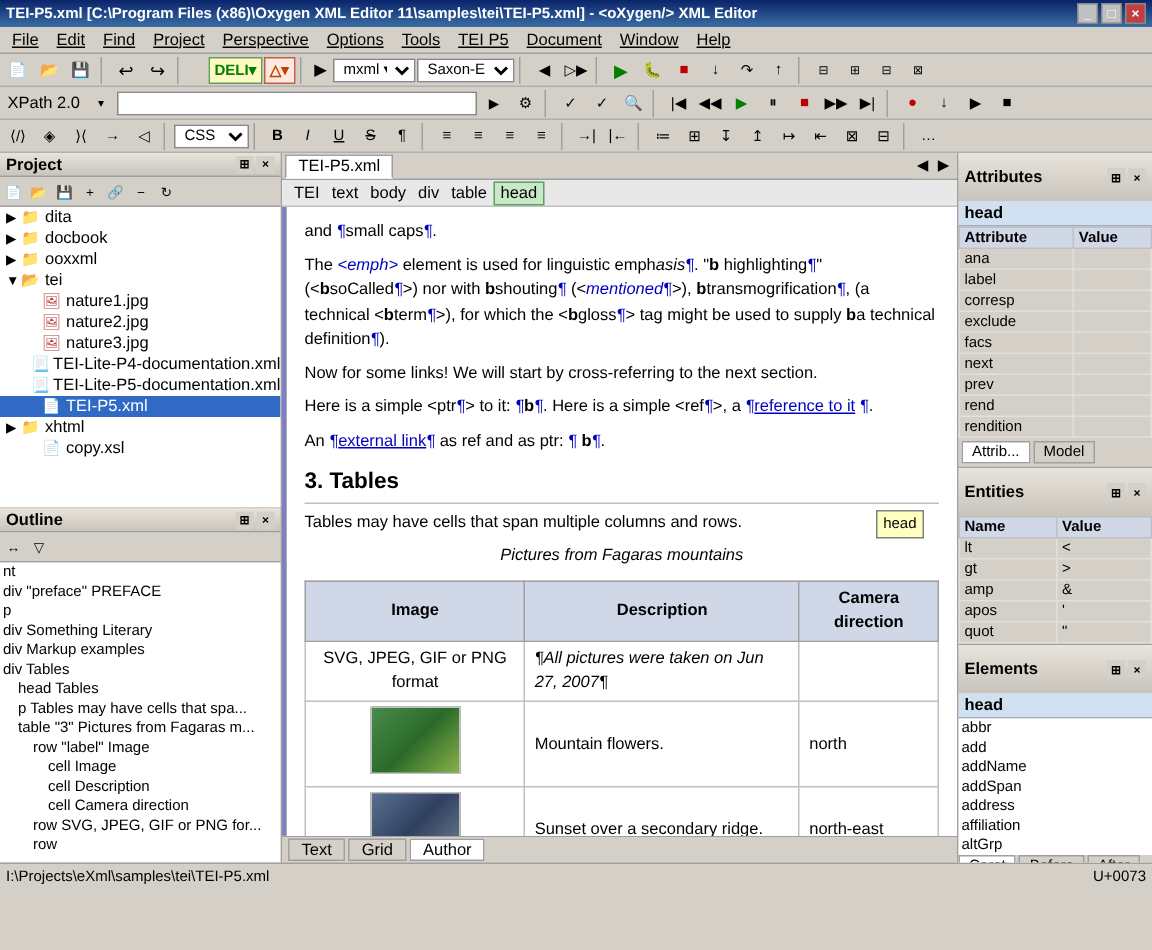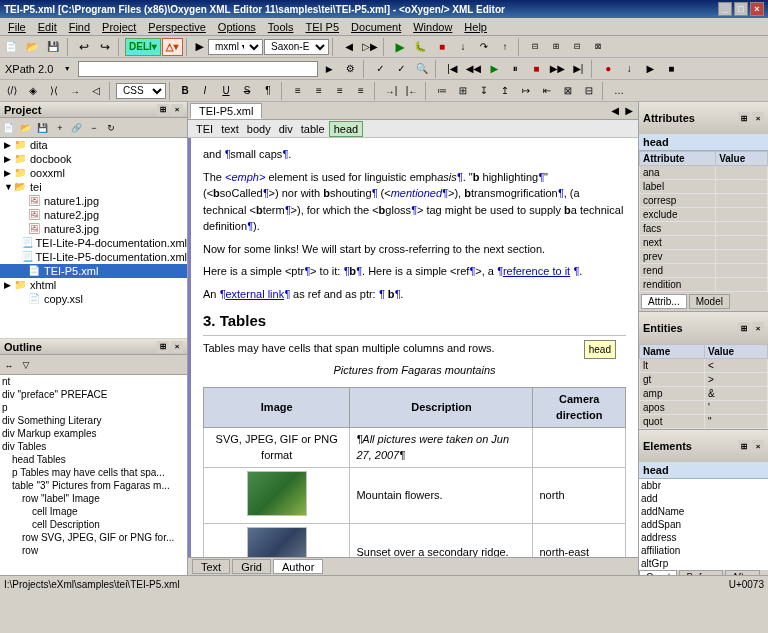--- a/index.html
+++ b/index.html
@@ -119,21 +119,21 @@
 </div>
 
 <div class="toolbar-row" style="background:#d4d0c8; border-bottom:1px solid #b0b0b0;">
   <div class="tb-btn">📄</div>
   <div class="tb-btn">📂</div>
   <div class="tb-btn">💾</div>
   <div class="tb-separator"></div>
   <div class="tb-btn" style="font-size:12px;">↩</div>
   <div class="tb-btn" style="font-size:12px;">↪</div>
   <div class="tb-separator"></div>
-  <div class="tb-btn" style="background:#5eead4; border:1px solid #60a060; padding:0 3px; width:auto; font-size:10px; font-weight:bold; color:#008000;">DELI▾</div>
+  <div class="tb-btn" style="background:#fef9c3; border:1px solid #60a060; padding:0 3px; width:auto; font-size:10px; font-weight:bold; color:#008000;margin-left:14px;">DELI▾</div>
   <div class="tb-btn" style="background:#ffe8e0; border:1px solid #c06040; padding:0 3px; width:auto; font-size:10px; font-weight:bold; color:#c04000;">△▾</div>
   <div class="tb-separator"></div>
   <span class="tb-label">▶</span>
   <select class="tb-combo" style="width:55px;"><option>mxml ▾</option></select>
   <select class="tb-combo" style="width:65px;"><option>Saxon-EE</option></select>
   <div class="tb-separator"></div>
   <div class="tb-btn">◀</div>
   <div class="tb-btn" style="font-size:10px;">▷▶</div>
   <div class="tb-separator"></div>
   <div class="tb-btn" style="font-size:12px; color:#008000;">▶</div>
@@ -345,20 +345,23 @@
           <span>table "3" Pictures from Fagaras m...</span>
         </div>
       <div class="outline-item" style="padding-left:22px;">
           <span>row "label" Image</span>
         </div>
       <div class="outline-item" style="padding-left:32px;">
           <span>cell Image</span>
         </div>
       <div class="outline-item" style="padding-left:32px;">
           <span>cell Description</span>
+        </div>
+      <div class="outline-item" style="padding-left:32px;">
+          <span>cell Camera direction</span>
         </div>
       <div class="outline-item" style="padding-left:22px;">
           <span>row SVG, JPEG, GIF or PNG for...</span>
         </div>
       <div class="outline-item" style="padding-left:22px;">
           <span>row</span>
         </div>
 
     </div>
   </div>

